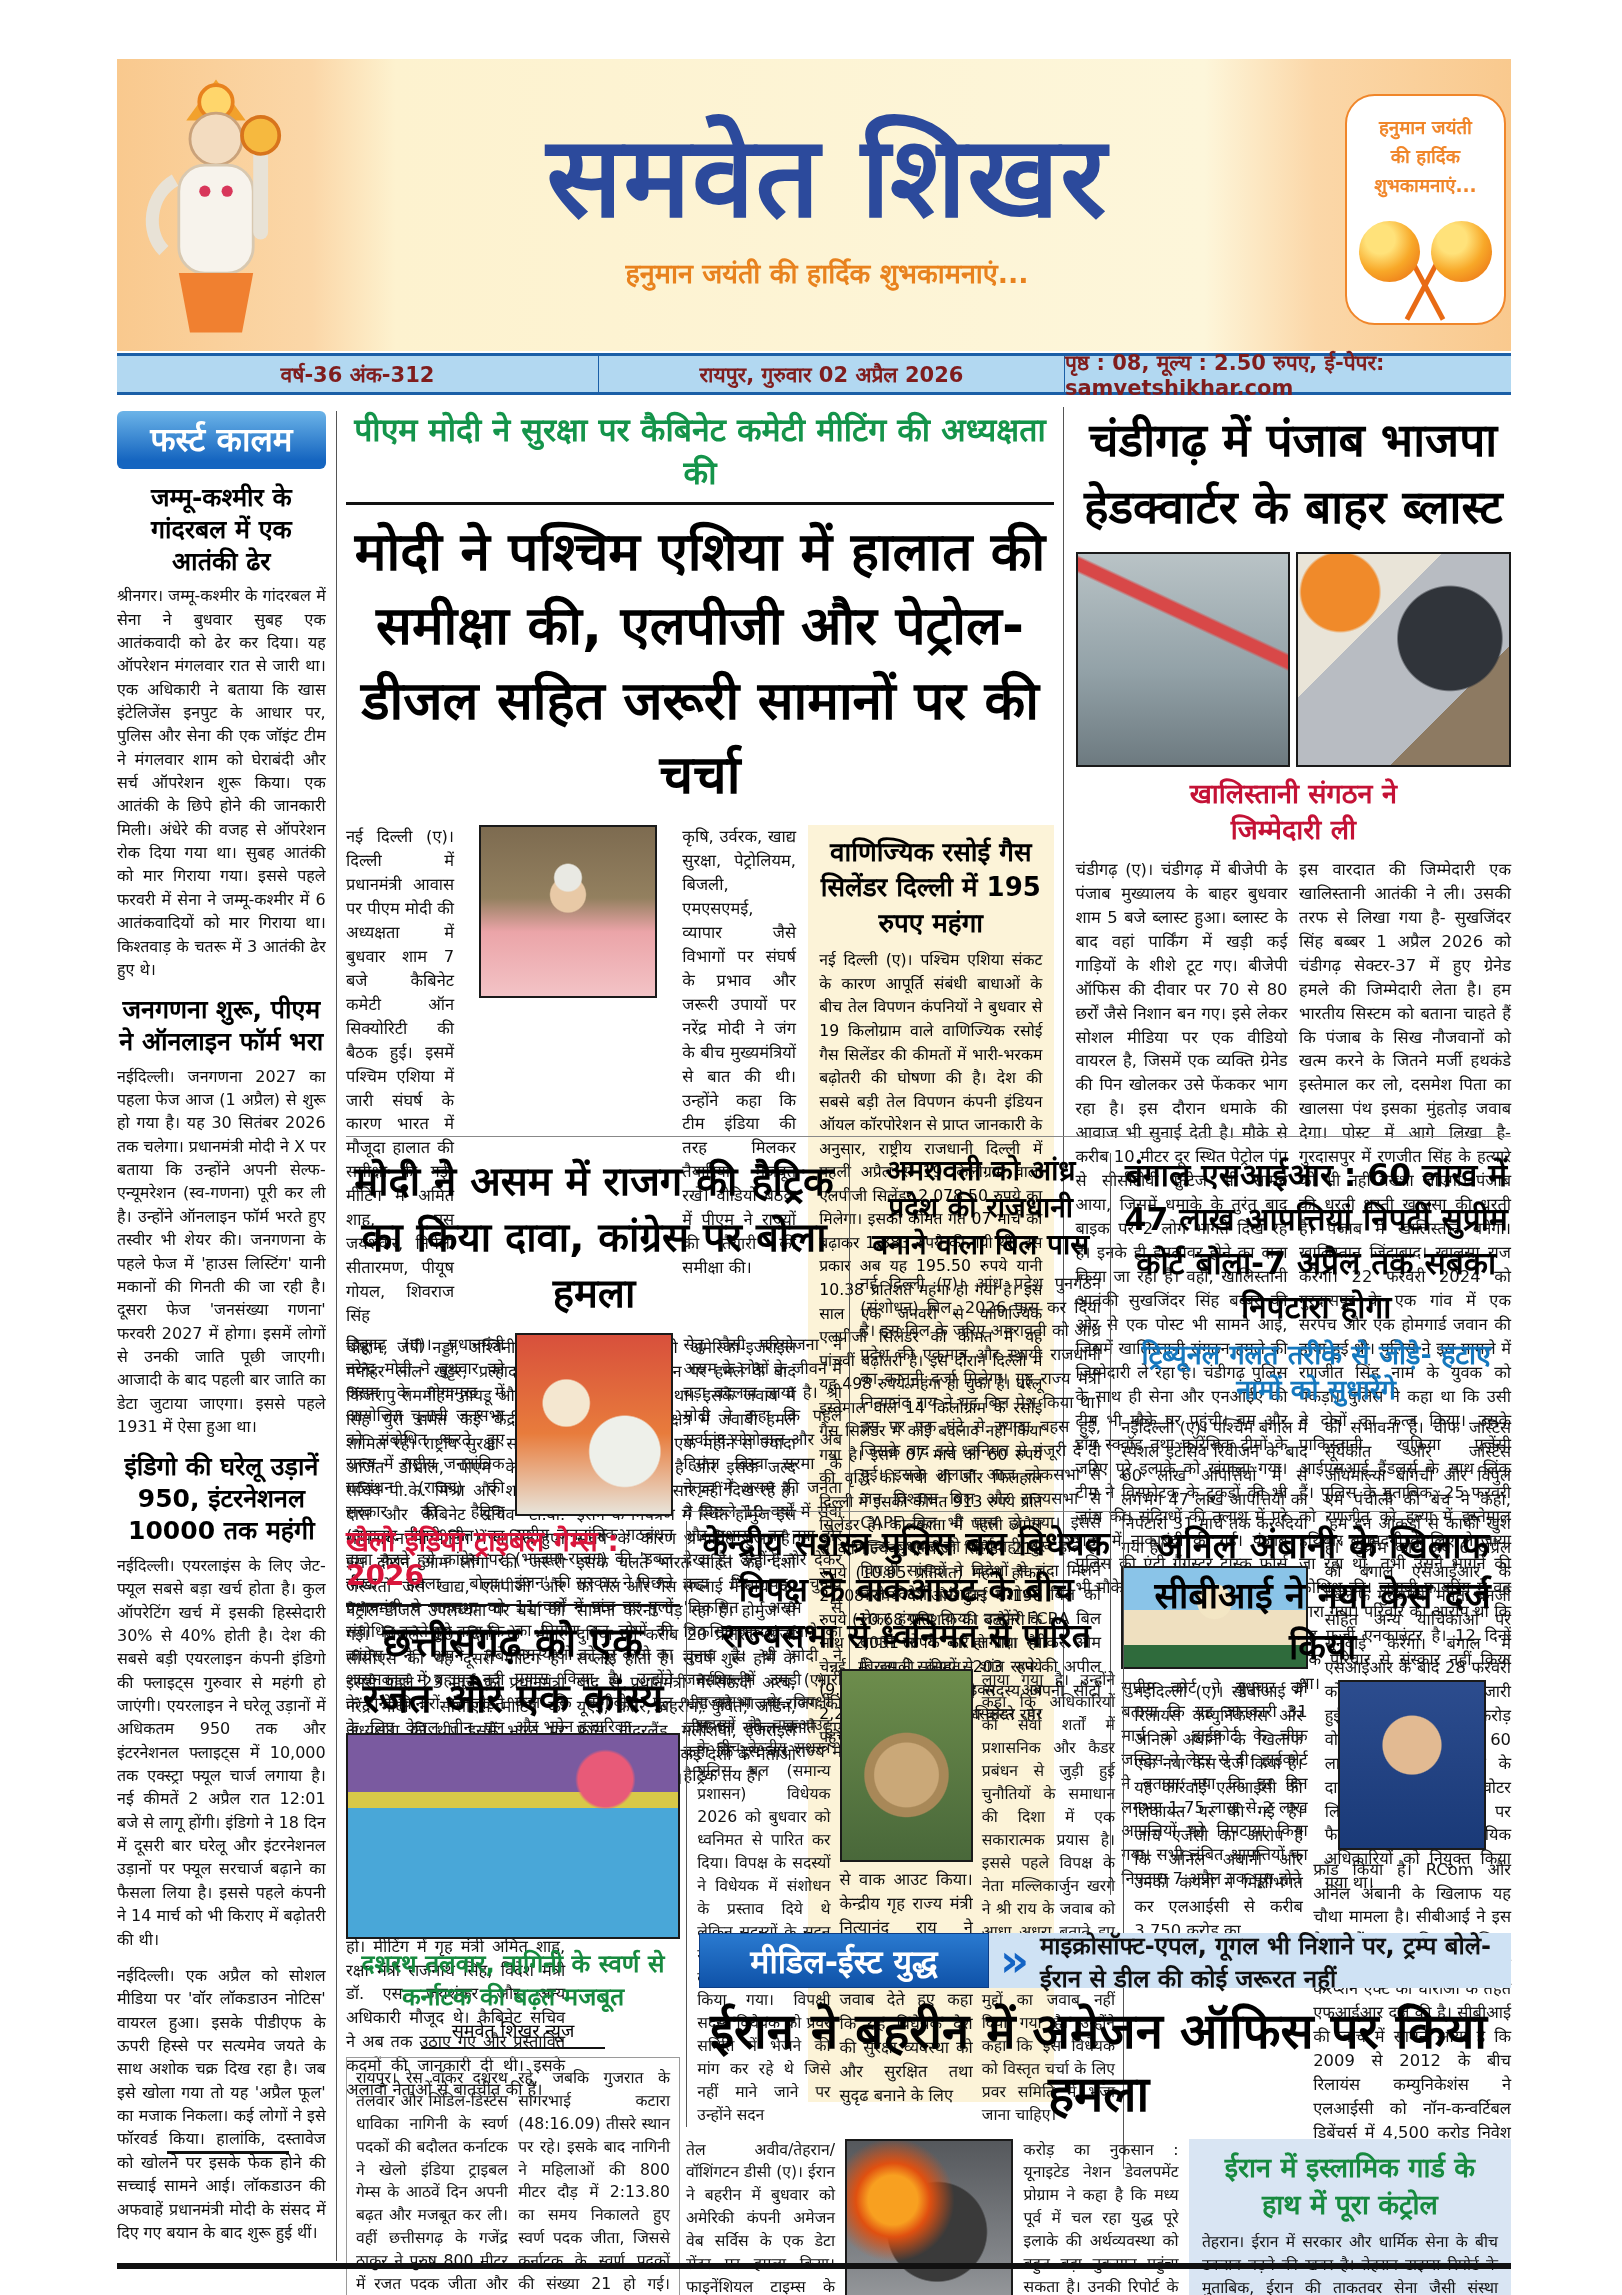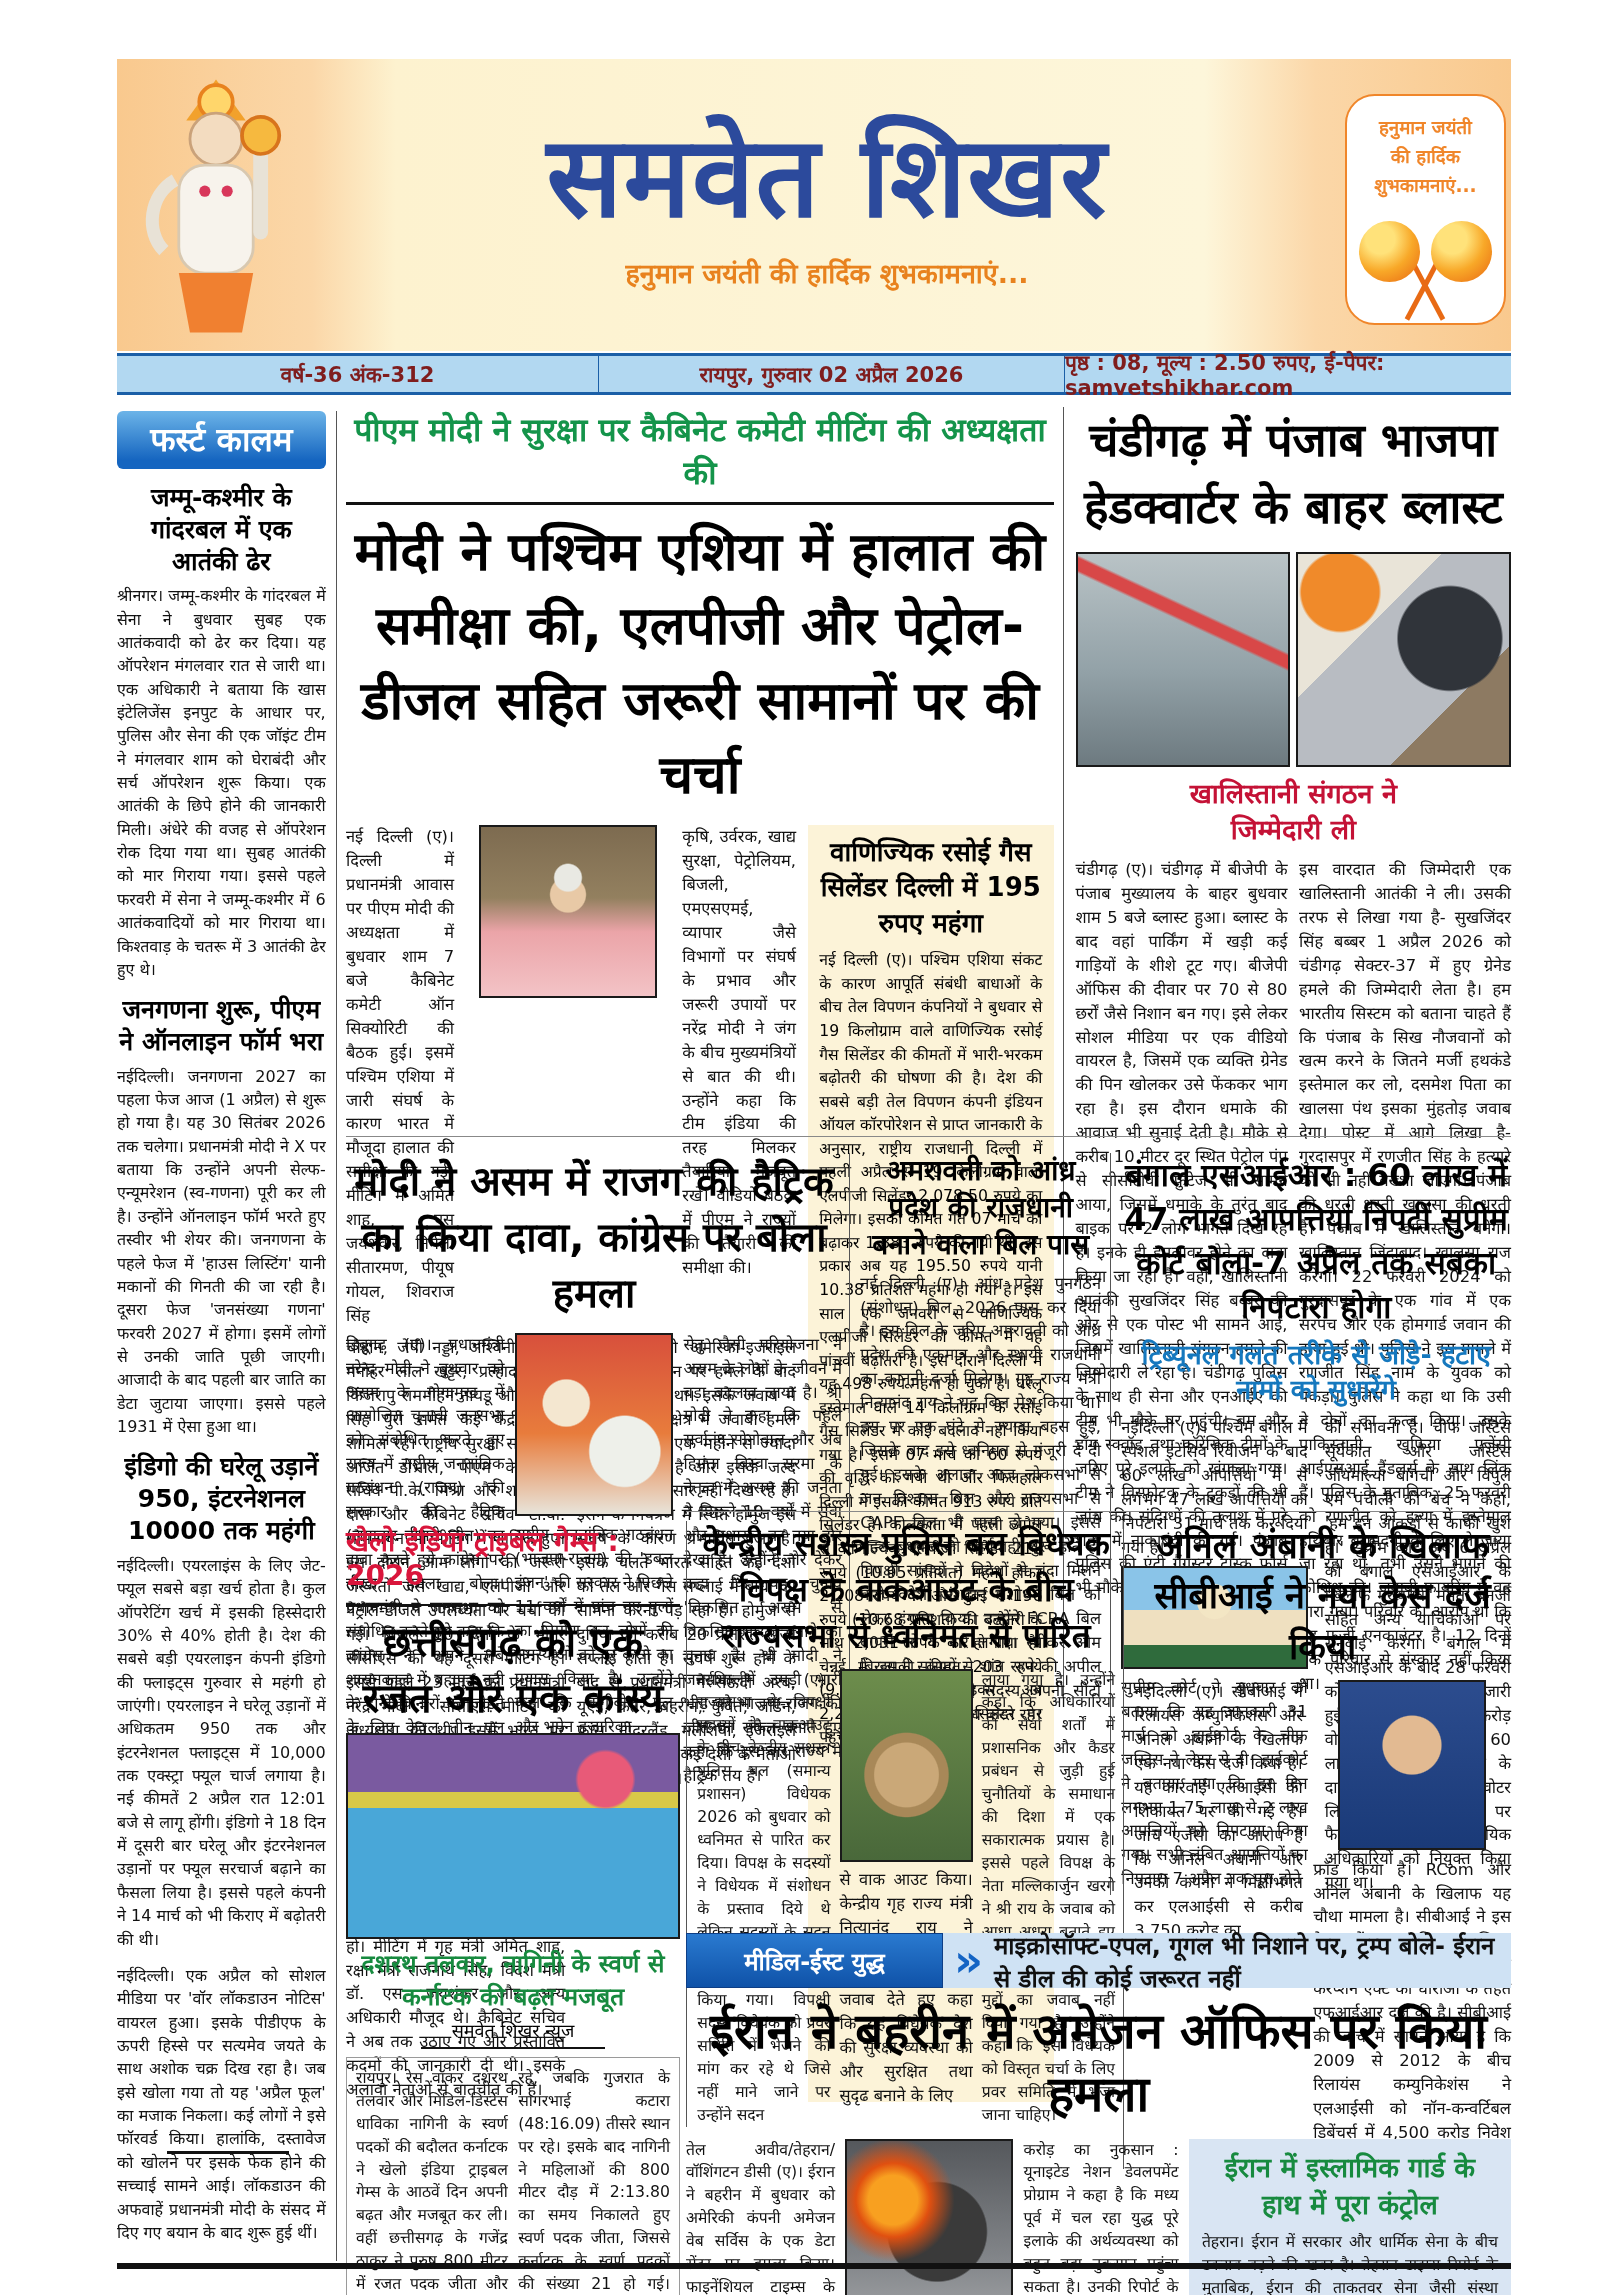--- a/index.html
+++ b/index.html
@@ -130,21 +130,21 @@
   .ambani-body .colB { width:54%; }
   .ambani-sub { color:#d9153b; font-size:26px; font-weight:800; text-align:center; line-height:1.35; margin-bottom:9px; }
   .ph-ambani { width:148px; height:170px; margin:0 auto 7.7px;
      background:radial-gradient(circle at 50% 38%, #e2ba92 0 23%, transparent 24%),
                 linear-gradient(180deg,#2c4c8e 0%,#1a3a78 100%); }
 
   
   .mideast { position:absolute; left:686px; top:1933px; width:825px; }
   .strip { display:flex; height:55px; }
   .strip-label { background:linear-gradient(180deg,#2a7ad0,#0f52a8); border:1.9px solid #0d3e86; color:#fff;
-                 width:257px; font-size:24px; font-weight:800; display:flex; align-items:center; justify-content:center; }
+                 width:290px; font-size:32px; font-weight:800; display:flex; align-items:center; justify-content:center;margin-left:13px; }
   .strip-chev { width:51px; background:#cfe2f4; color:#1464c4; font-size:45px; font-weight:800;
                 display:flex; align-items:center; justify-content:center; }
   .strip-head { flex:1; background:#cfe2f4; font-size:24px; font-weight:800; display:flex; align-items:center; color:#101010; }
   .iran-headline { font-size:49px; font-weight:800; text-align:center; line-height:1.3; margin:11.6px 0; }
   .iran-body { display:flex; gap:10.3px; }
   .iran-c1 { width:149px; } .iran-c2 { width:168px; } .iran-c3 { width:155px; }
   .iran-body .body-text { font-size:15.7px; }
   .ph-fire { width:100%; height:231px; margin-bottom:6.4px;
      background:radial-gradient(circle at 28% 26%, #f8a020 0 12%, #e05010 18%, transparent 30%),
                 radial-gradient(circle at 55% 40%, #3a3a3a 0 30%, transparent 31%),

